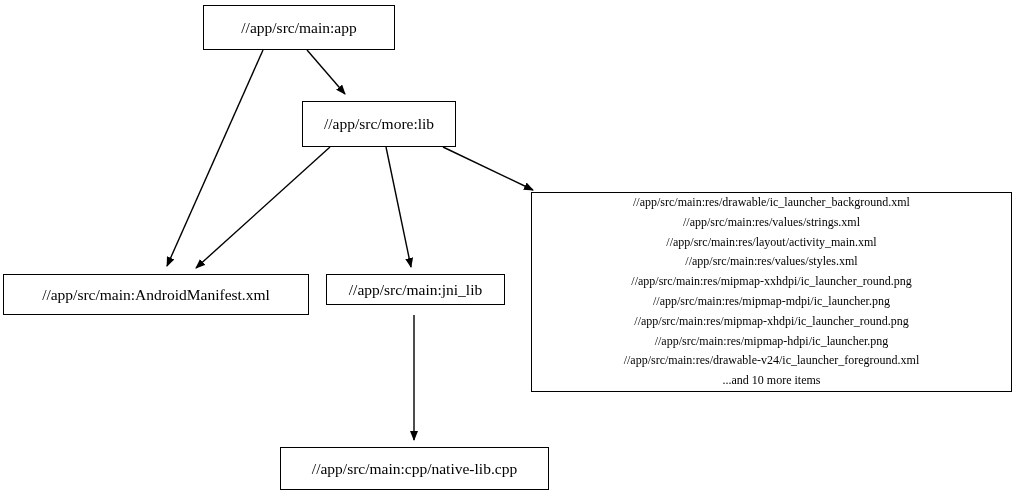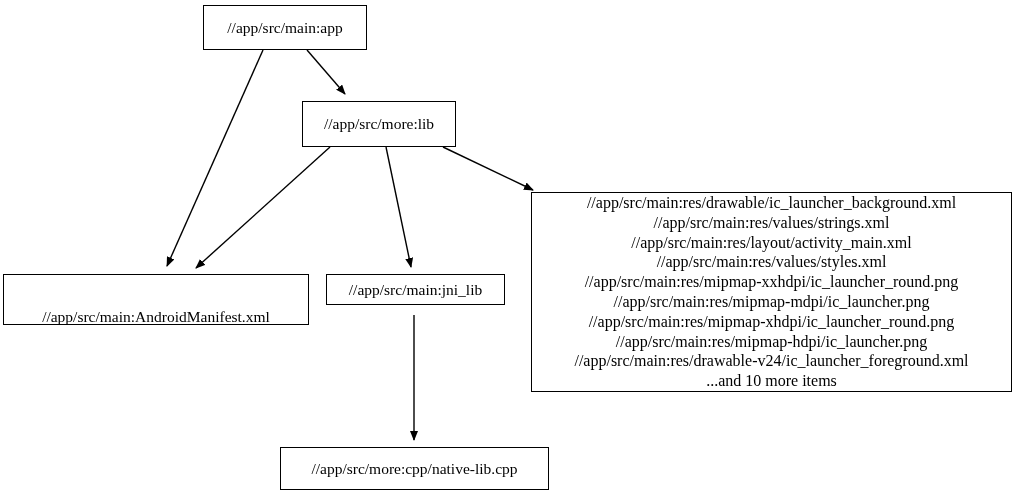--- a/index.html
+++ b/index.html
@@ -36,30 +36,30 @@
     font-size: 15.5px;
     line-height: 1.0;
     white-space: nowrap;
   }
   .node-label {
     display: block;
   }
   .node-multiline {
     white-space: pre;
     line-height: 19.8px;
-    font-size: 16px;
+    font-size: 12px;
   }
   #node-app {
-    left: 203px;  top: 5px;   width: 164px; height: 45px;
+    left: 203px;  top: 5px;   width: 192px; height: 45px;
   }
   #node-lib {
     left: 302px;  top: 101px; width: 154px; height: 46px;
   }
   #node-manifest {
-    left: 3px;    top: 274px; width: 306px; height: 51px; align-items: flex-end;
+    left: 3px;    top: 274px; width: 306px; height: 41px;
   }
   #node-jni-lib {
     left: 326px;  top: 274px; width: 179px; height: 31px;
   }
   #node-native-lib {
     left: 280px;  top: 447px; width: 269px; height: 43px;
   }
   #node-res-bundle {
     left: 531px;  top: 192px; width: 481px; height: 200px;
     white-space: pre;
@@ -113,21 +113,21 @@
 
   <div class="node" id="node-manifest">
     <span class="node-label">//app/src/main:AndroidManifest.xml</span>
   </div>
 
   <div class="node" id="node-jni-lib">
     <span class="node-label">//app/src/main:jni_lib</span>
   </div>
 
   <div class="node" id="node-native-lib">
-    <span class="node-label">//app/src/more:cpp/native-lib.cpp</span>
+    <span class="node-label">//app/src/main:cpp/native-lib.cpp</span>
   </div>
 
   <div class="node" id="node-res-bundle">
     <span class="node-label node-multiline">//app/src/main:res/drawable/ic_launcher_background.xml
 //app/src/main:res/values/strings.xml
 //app/src/main:res/layout/activity_main.xml
 //app/src/main:res/values/styles.xml
 //app/src/main:res/mipmap-xxhdpi/ic_launcher_round.png
 //app/src/main:res/mipmap-mdpi/ic_launcher.png
 //app/src/main:res/mipmap-xhdpi/ic_launcher_round.png

